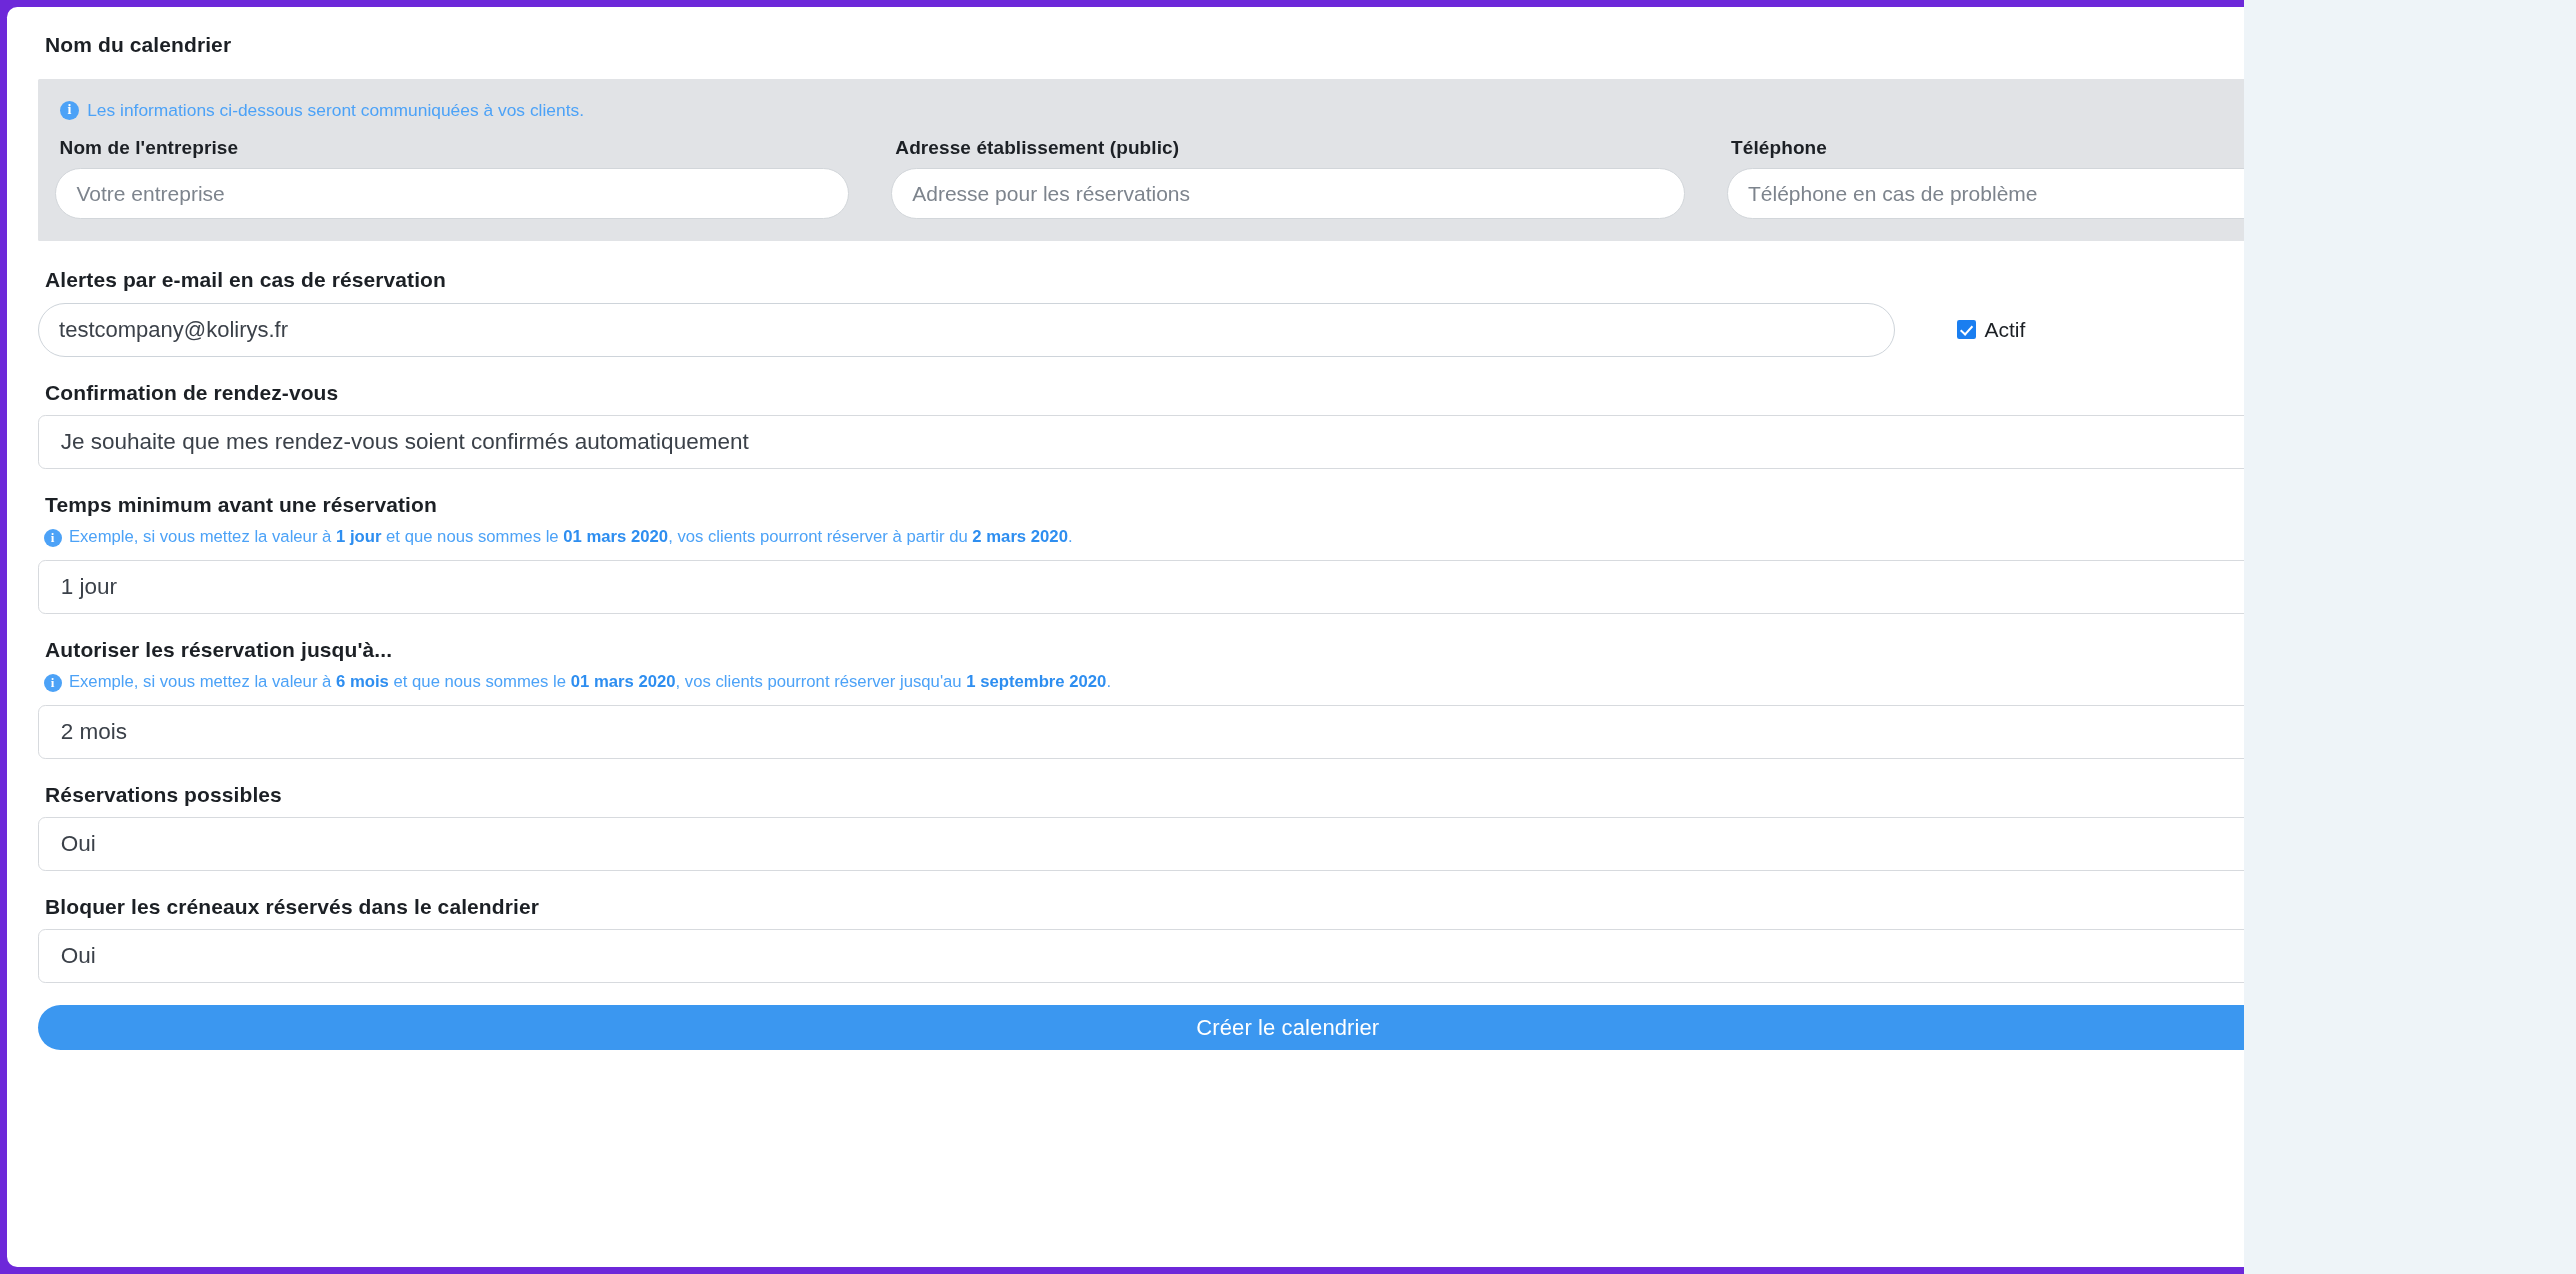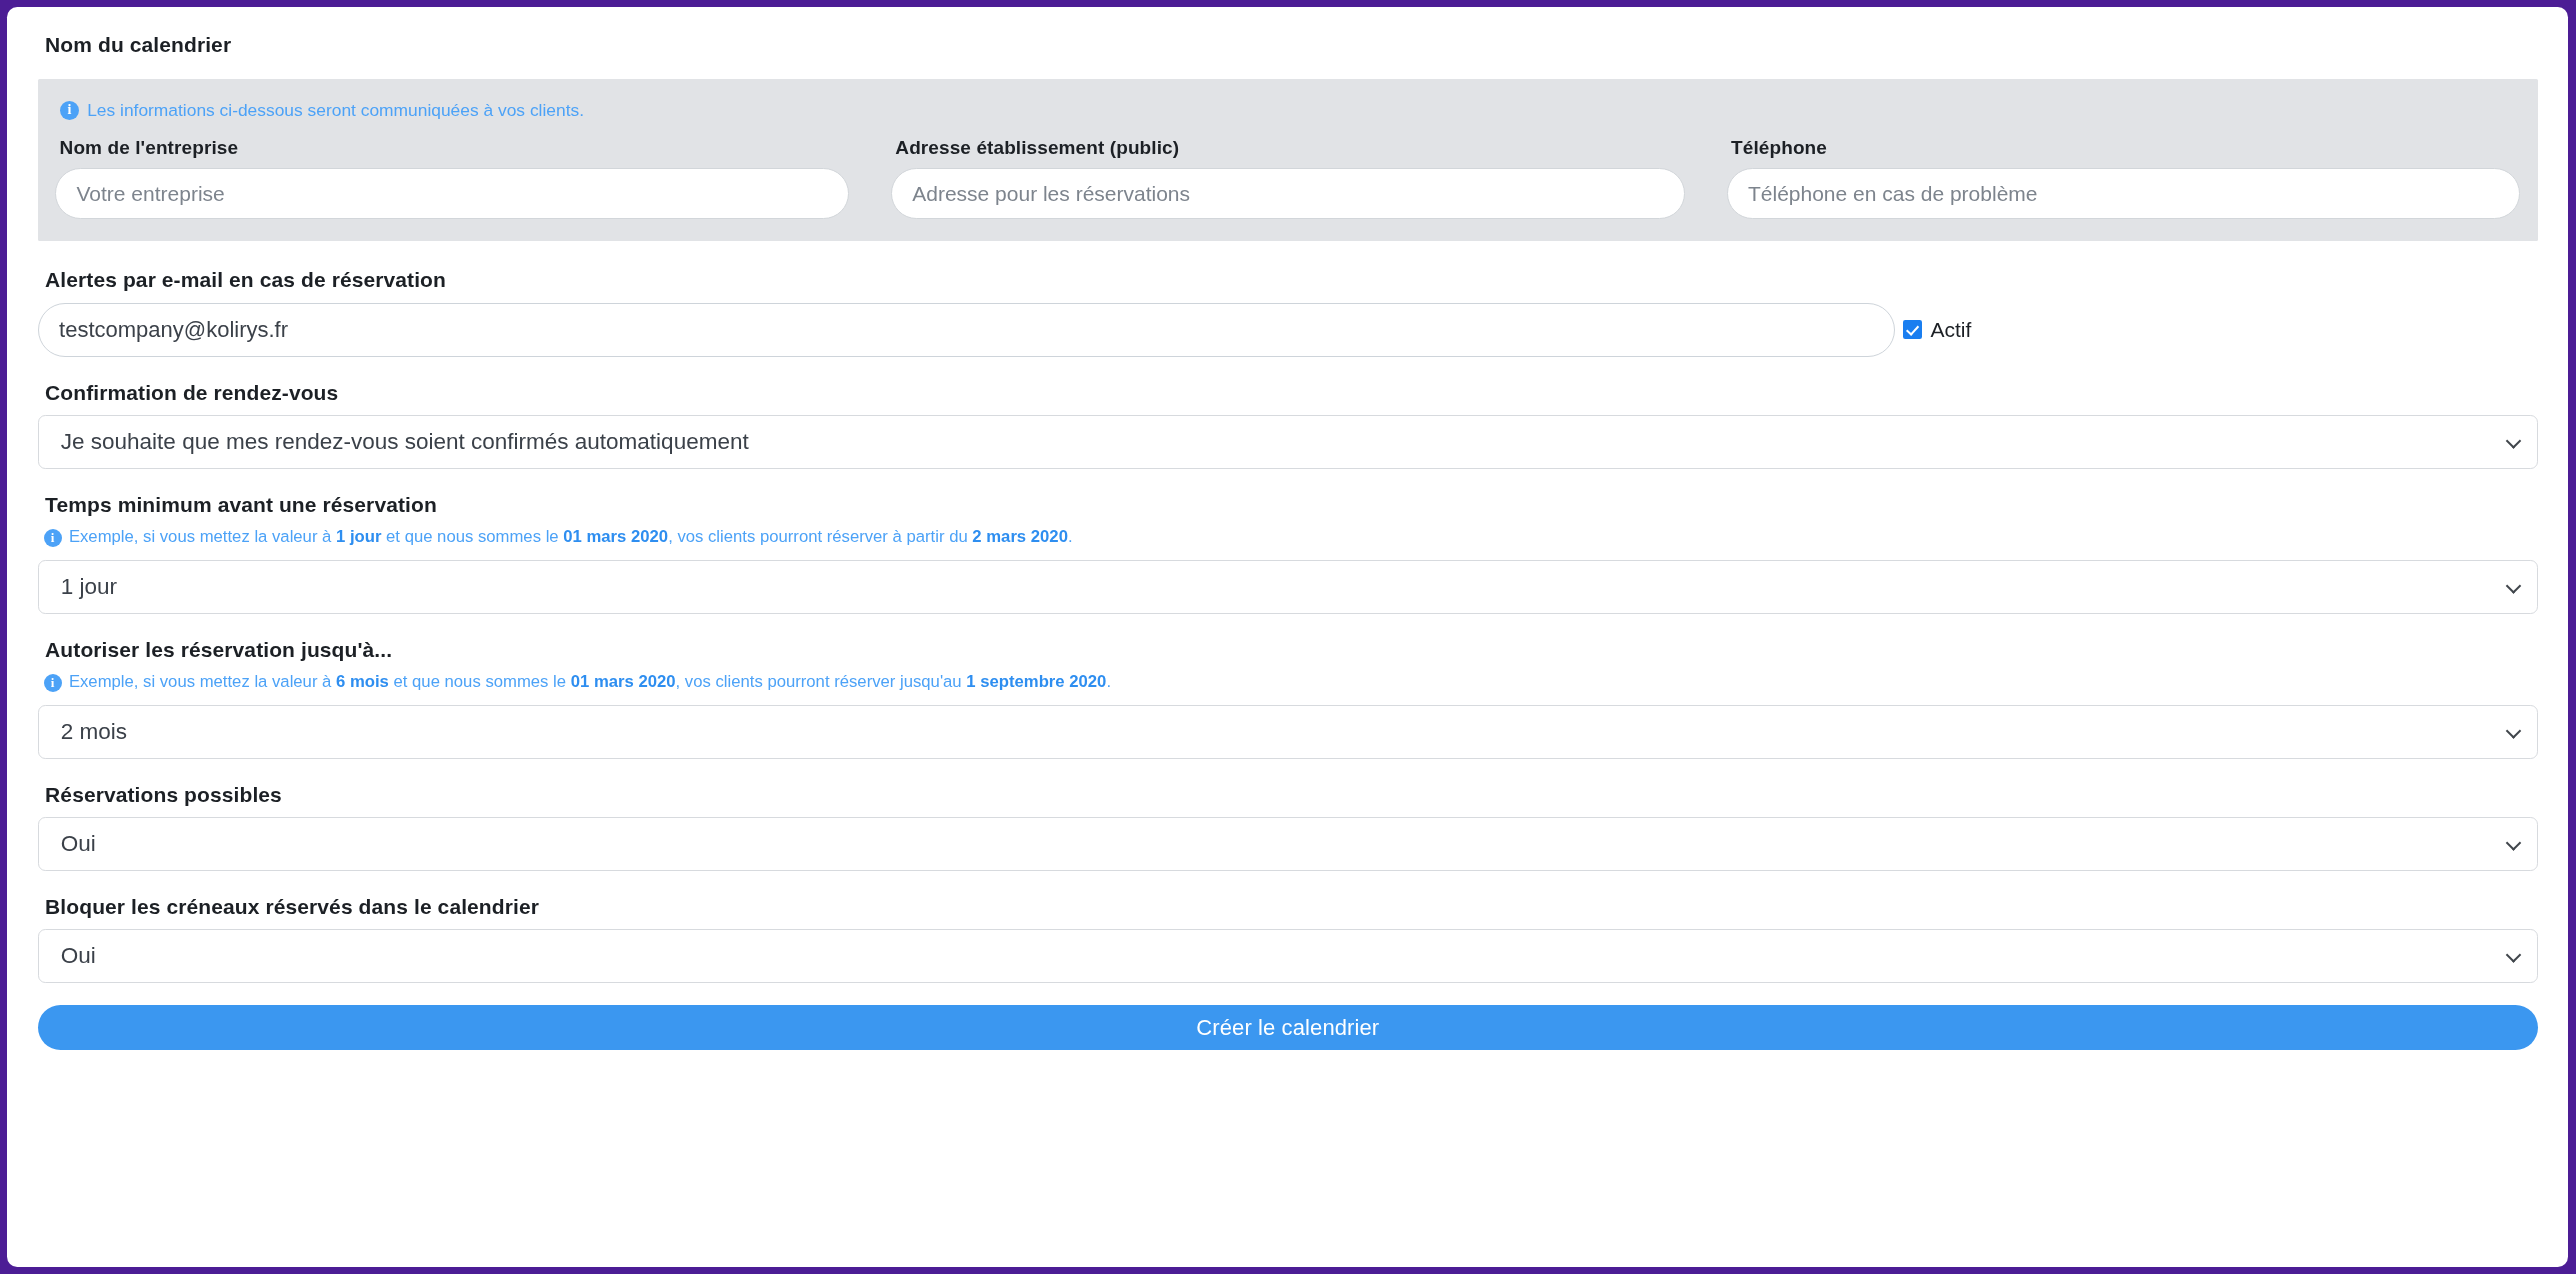--- a/index.html
+++ b/index.html
@@ -4,22 +4,22 @@
 <style>
   * { box-sizing: border-box; }
   html, body {
     margin: 0; padding: 0;
     width: 2576px; height: 1274px;
     background: #eef4f8;
     font-family: "Liberation Sans", sans-serif;
     -webkit-font-smoothing: antialiased;
   }
   .page {
-    width: 2576px; height: 1274px;
-    background: #4c1d95;
+    width: 2244px; height: 1274px;
+    background: #6d28d9;
     position: relative;
     overflow: hidden;
   }
   .card {
     position: absolute;
     left: 7.3px; top: 7.3px;
     width: 2561px;
     min-height: 1260px;
     background: #ffffff;
     border-radius: 10.2px;
@@ -100,20 +100,21 @@
   .email-row {
     display: flex;
     align-items: center;
     gap: 8px;
   }
   .email-row .text-input { width: 1857px; flex: 0 0 1857px; }
   .checkbox-wrap {
     display: flex;
     align-items: center;
     gap: 8px;
+    margin-left: 54px;
   }
   .checkbox-box {
     width: 19.6px; height: 19.6px;
     background: #1a7ef0;
     border-radius: 2.2px;
     position: relative;
     flex: 0 0 auto;
   }
   .checkbox-box::after {
     content: "";

